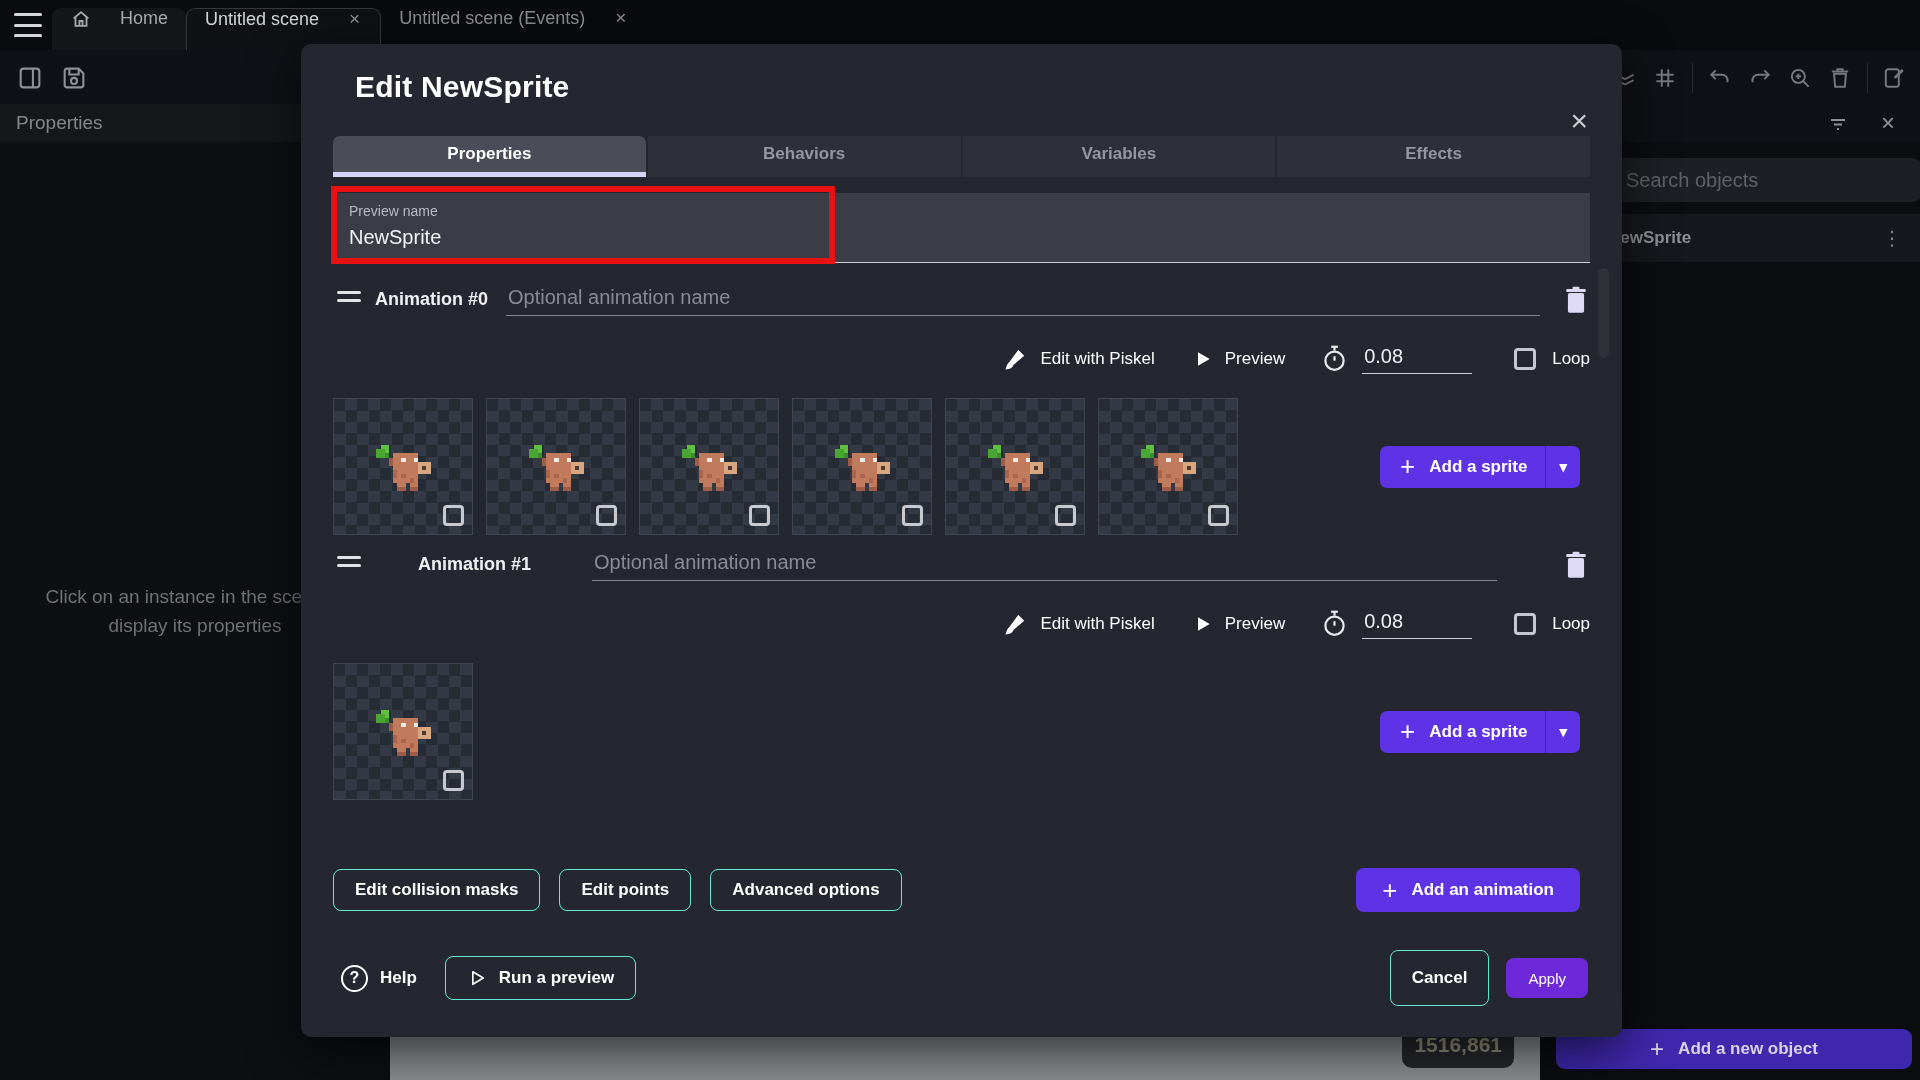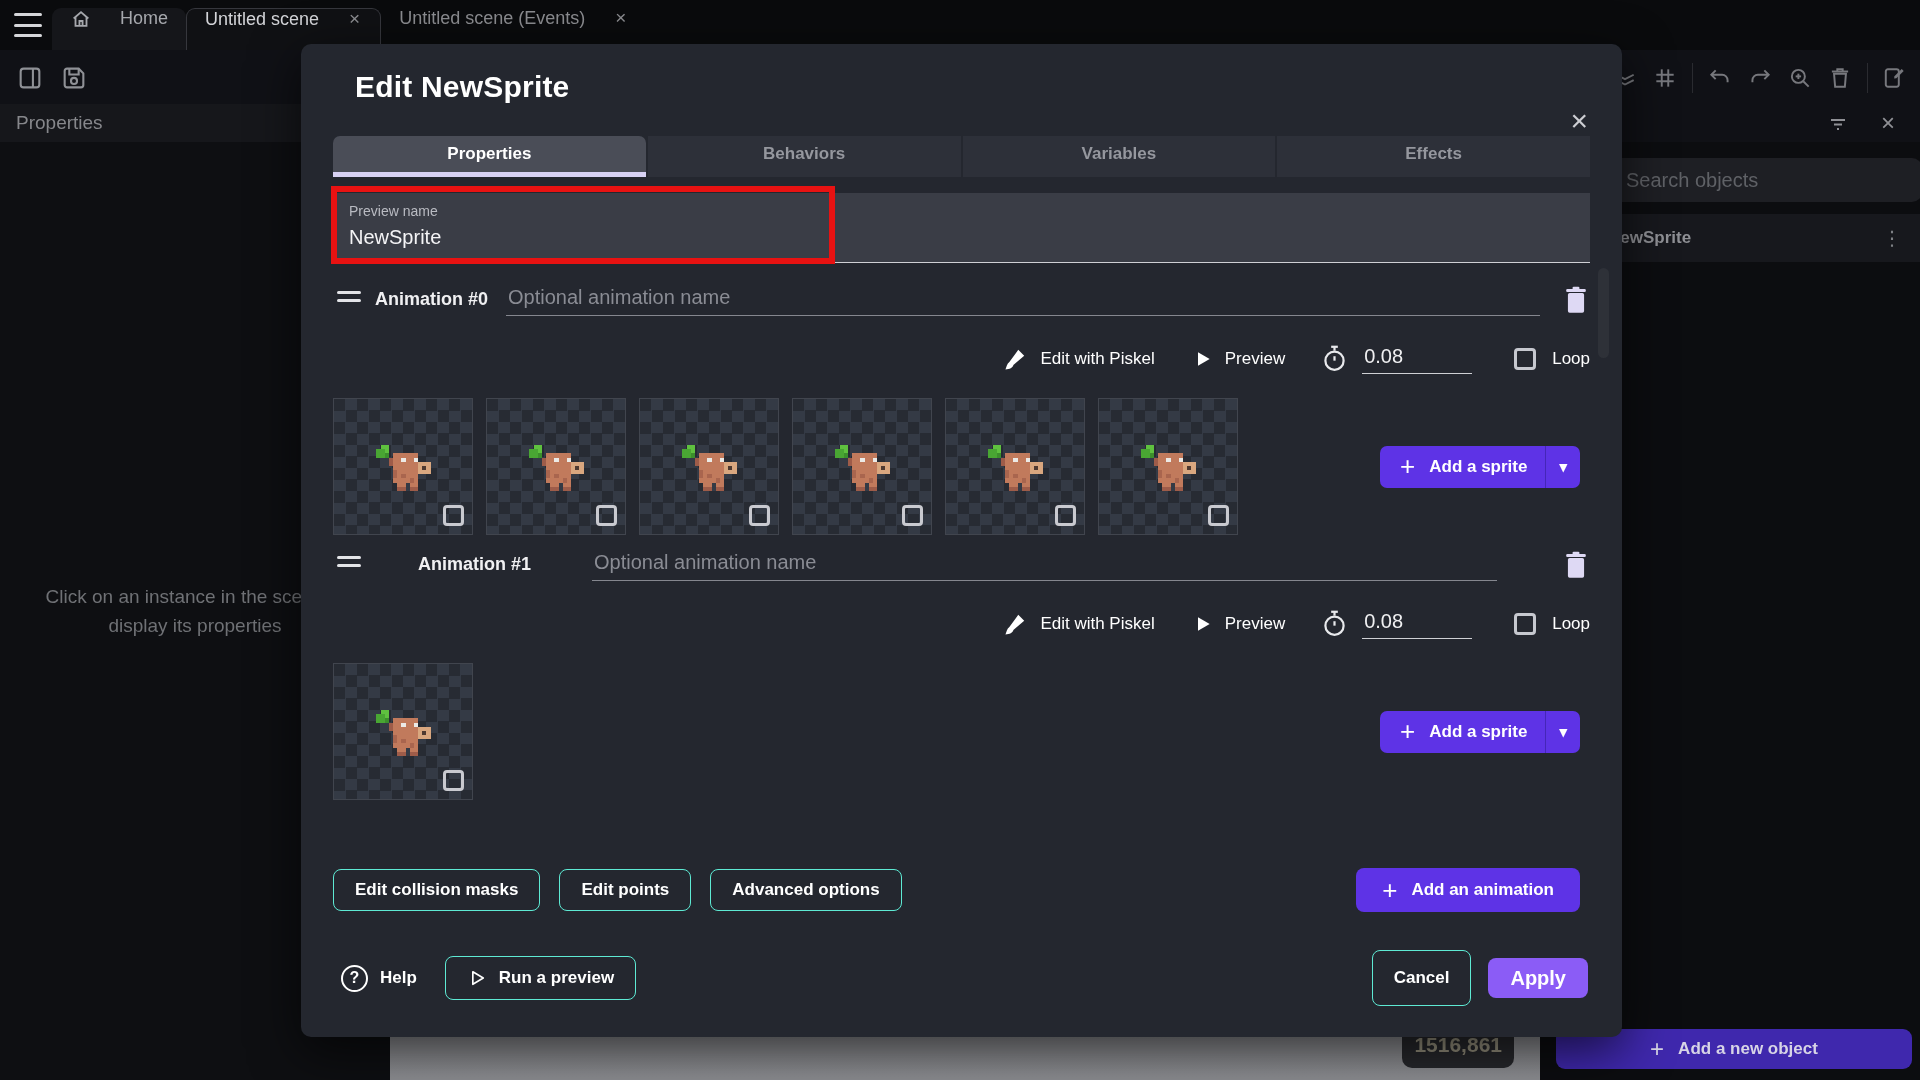--- a/index.html
+++ b/index.html
@@ -86,21 +86,21 @@
   .dlg-footer{display:flex;align-items:center;margin-top:68px;}
   .obtn{height:42px;border:1px solid #5eead4;border-radius:8px;background:transparent;color:#ffffff;font-size:17px;font-weight:bold;padding:0 21px;margin-right:19px;cursor:pointer;display:flex;align-items:center;gap:12px;}
   .add-anim-btn{margin-left:auto;margin-right:10px;height:44px;background:#5e33e6;border:none;border-radius:8px;color:#fff;font-size:17px;font-weight:bold;display:flex;align-items:center;gap:14px;padding:0 26px;cursor:pointer;}
   .add-anim-btn .plus{font-size:26px;font-weight:normal;}
 
   .dlg-actions{display:flex;align-items:center;margin-top:38px;}
   .help-group{display:flex;align-items:center;gap:12px;color:#fff;font-size:17px;font-weight:bold;margin-left:8px;margin-right:28px;cursor:pointer;}
   .help-circ{width:27px;height:27px;border:2px solid #fff;border-radius:50%;display:flex;align-items:center;justify-content:center;font-size:16px;font-weight:bold;}
   .run-btn{height:44px;}
   .actions-right{margin-left:auto;display:flex;align-items:center;margin-right:2px;}
-  .apply-btn{height:40px;background:#8b5cf6;border:none;border-radius:8px;color:#fff;font-size:20px;font-weight:bold;padding:0 22px;cursor:pointer;}
+  .apply-btn{height:40px;background:#6d28d9;border:none;border-radius:8px;color:#fff;font-size:15px;font-weight:normal;padding:0 22px;cursor:pointer;}
   .cancel-btn{height:56px;margin-right:17px;}
   .dlg-scroll{position:absolute;right:13px;top:224px;width:11px;height:90px;background:#2e3138;border-radius:6px;}
 
   .annotation{position:absolute;left:331px;top:186px;width:504px;height:78px;border:6px solid #e81212;z-index:60;pointer-events:none;}
 
   svg.sicon{display:block;width:100%;height:100%;}
 </style>
 </head>
 <body>
 

